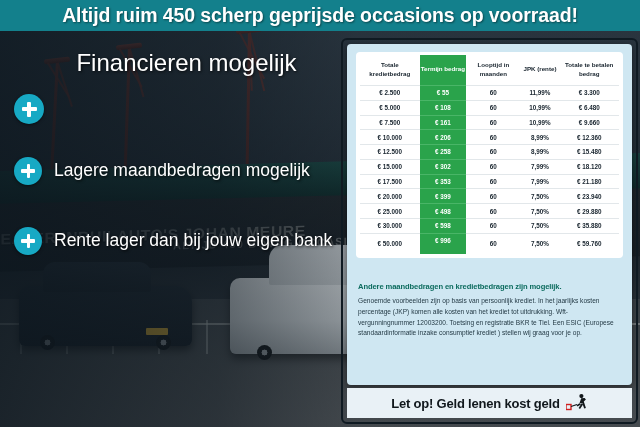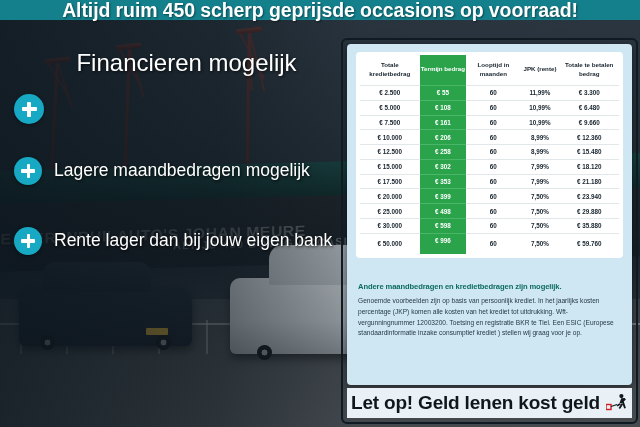--- a/index.html
+++ b/index.html
@@ -127,21 +127,21 @@
     opacity: .85;
   }
   .shade {
     position: absolute; inset: 0;
     background:
       linear-gradient(90deg, rgba(12,22,30,.82) 0%, rgba(12,22,30,.62) 34%, rgba(12,22,30,.34) 56%, rgba(12,22,30,.30) 100%);
   }
 
   
   .topbar {
-    position: absolute; left: 0; top: 0; width: 100%; height: 20px;
+    position: absolute; left: 0; top: 0; width: 100%; height: 31px;
     background: #13808c;
     display: flex; align-items: center;
   }
   .topbar-text {
     width: 100%;
     text-align: center;
     color: #ffffff;
     font-size: 19.5px;
     font-weight: bold;
     letter-spacing: -.1px;
@@ -293,21 +293,21 @@
     left: 347px; top: 388px;
     width: 285px; height: 30px;
     background: #e9f1f6;
     display: flex;
     align-items: center;
     justify-content: center;
     gap: 6px;
   }
   .warn-text {
     color: #10171c;
-    font-size: 19px;
+    font-size: 13px;
     font-weight: bold;
     letter-spacing: -.2px;
   }
   .afm-logo { display: block; }
 
   .card-frame {
     position: absolute;
     left: 341px; top: 38px;
     width: 297px; height: 386px;
     border: 2px solid #0f1a22;

